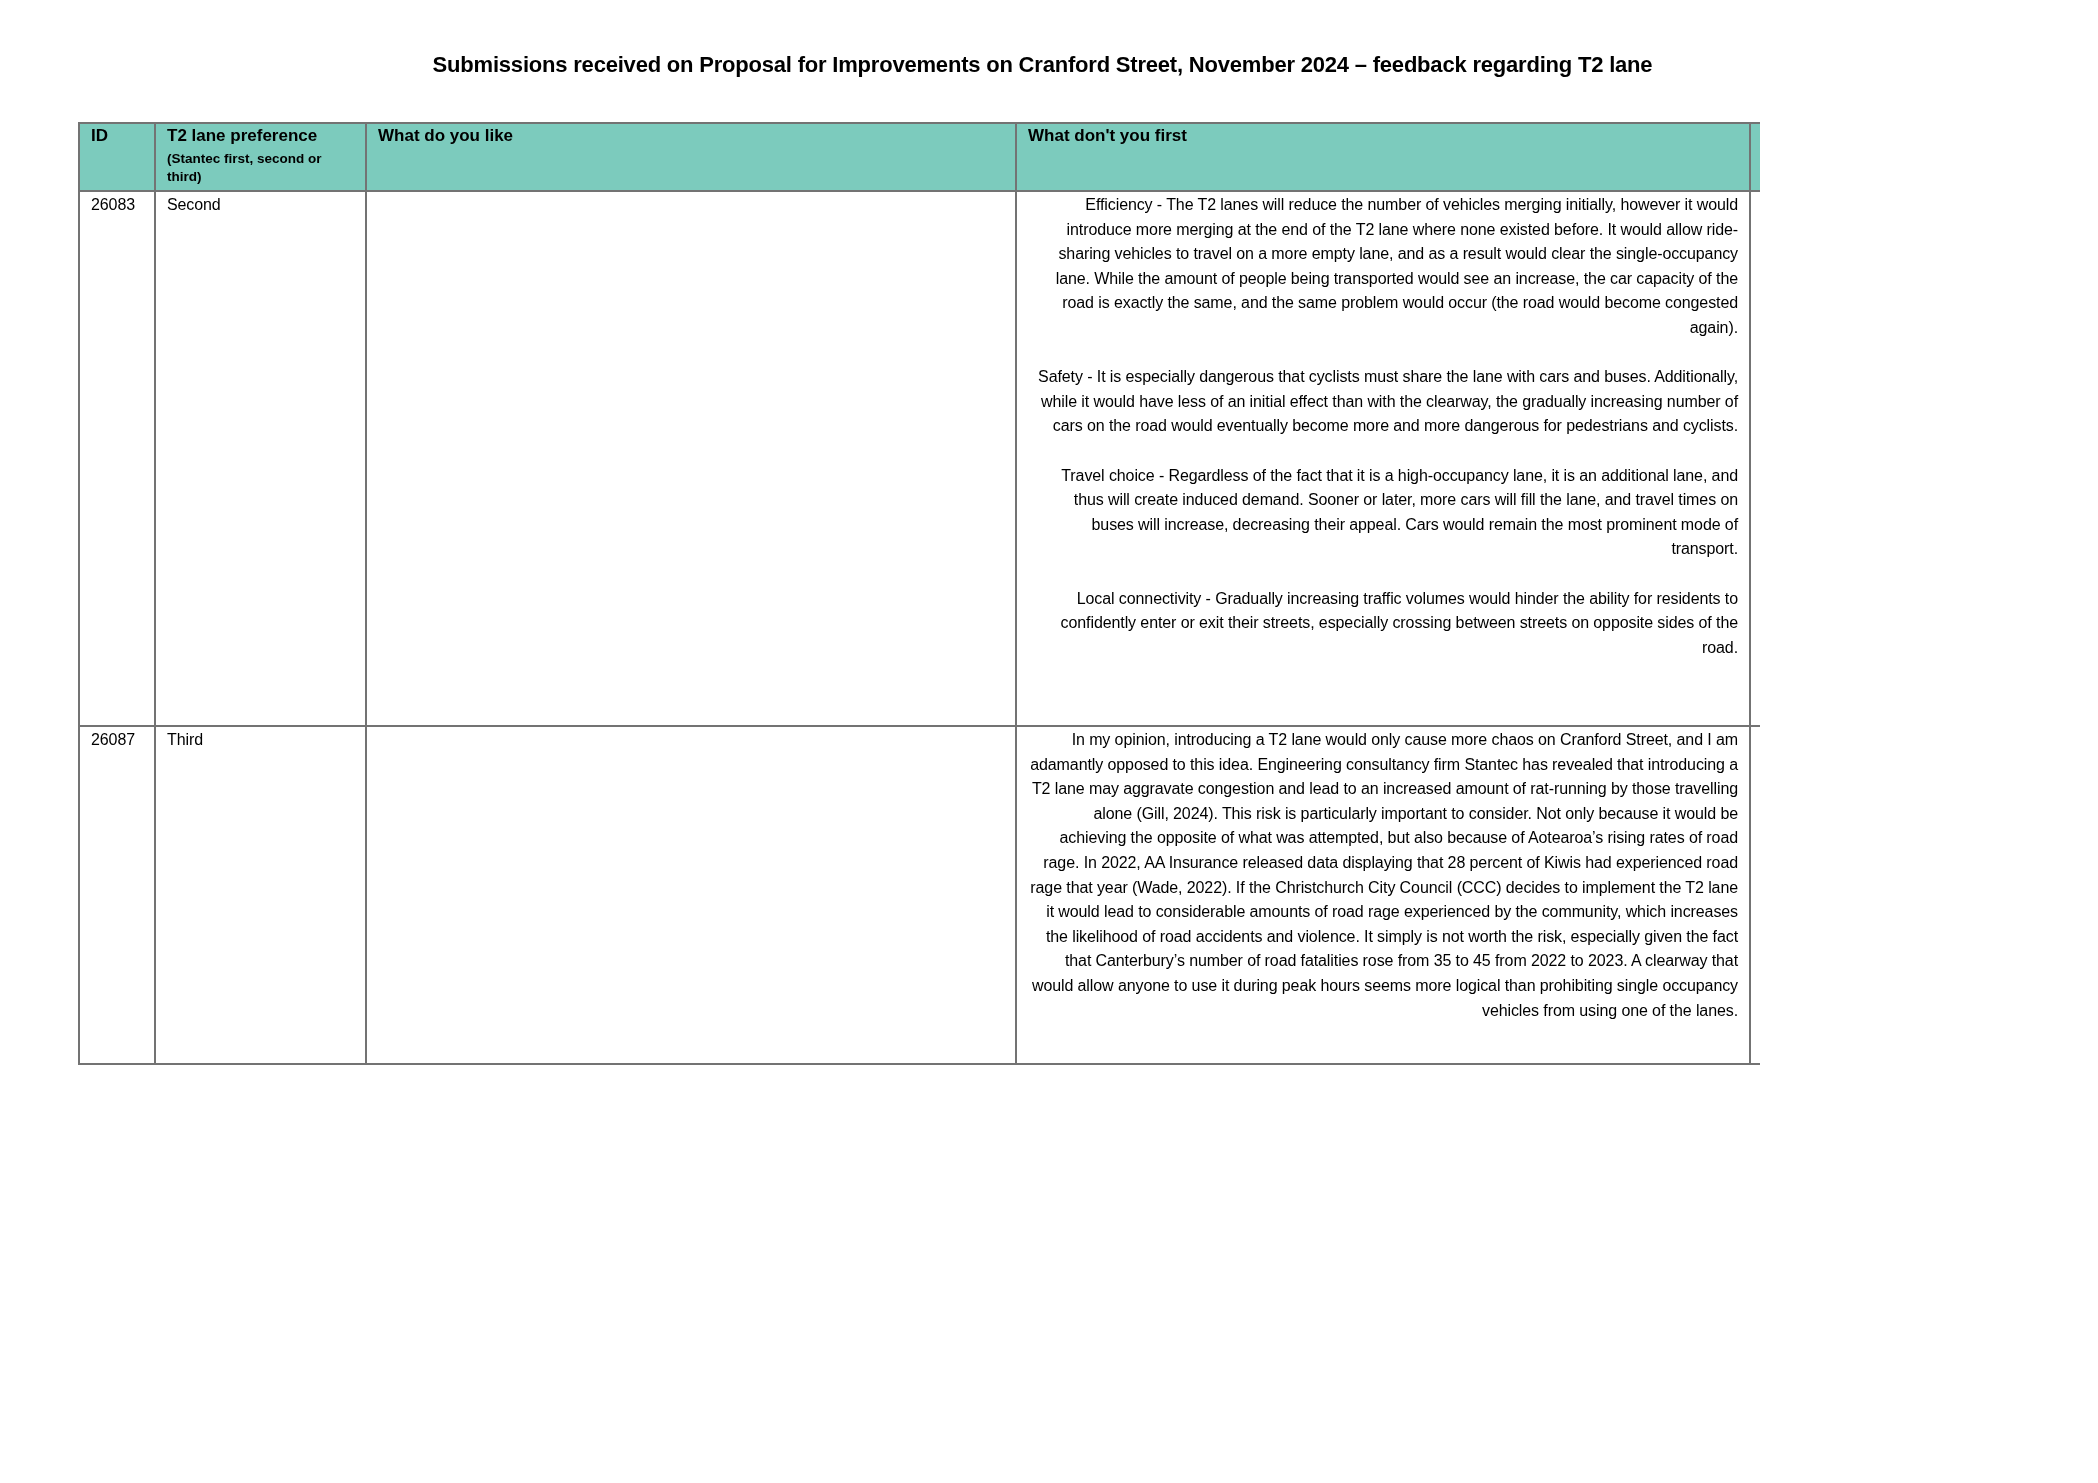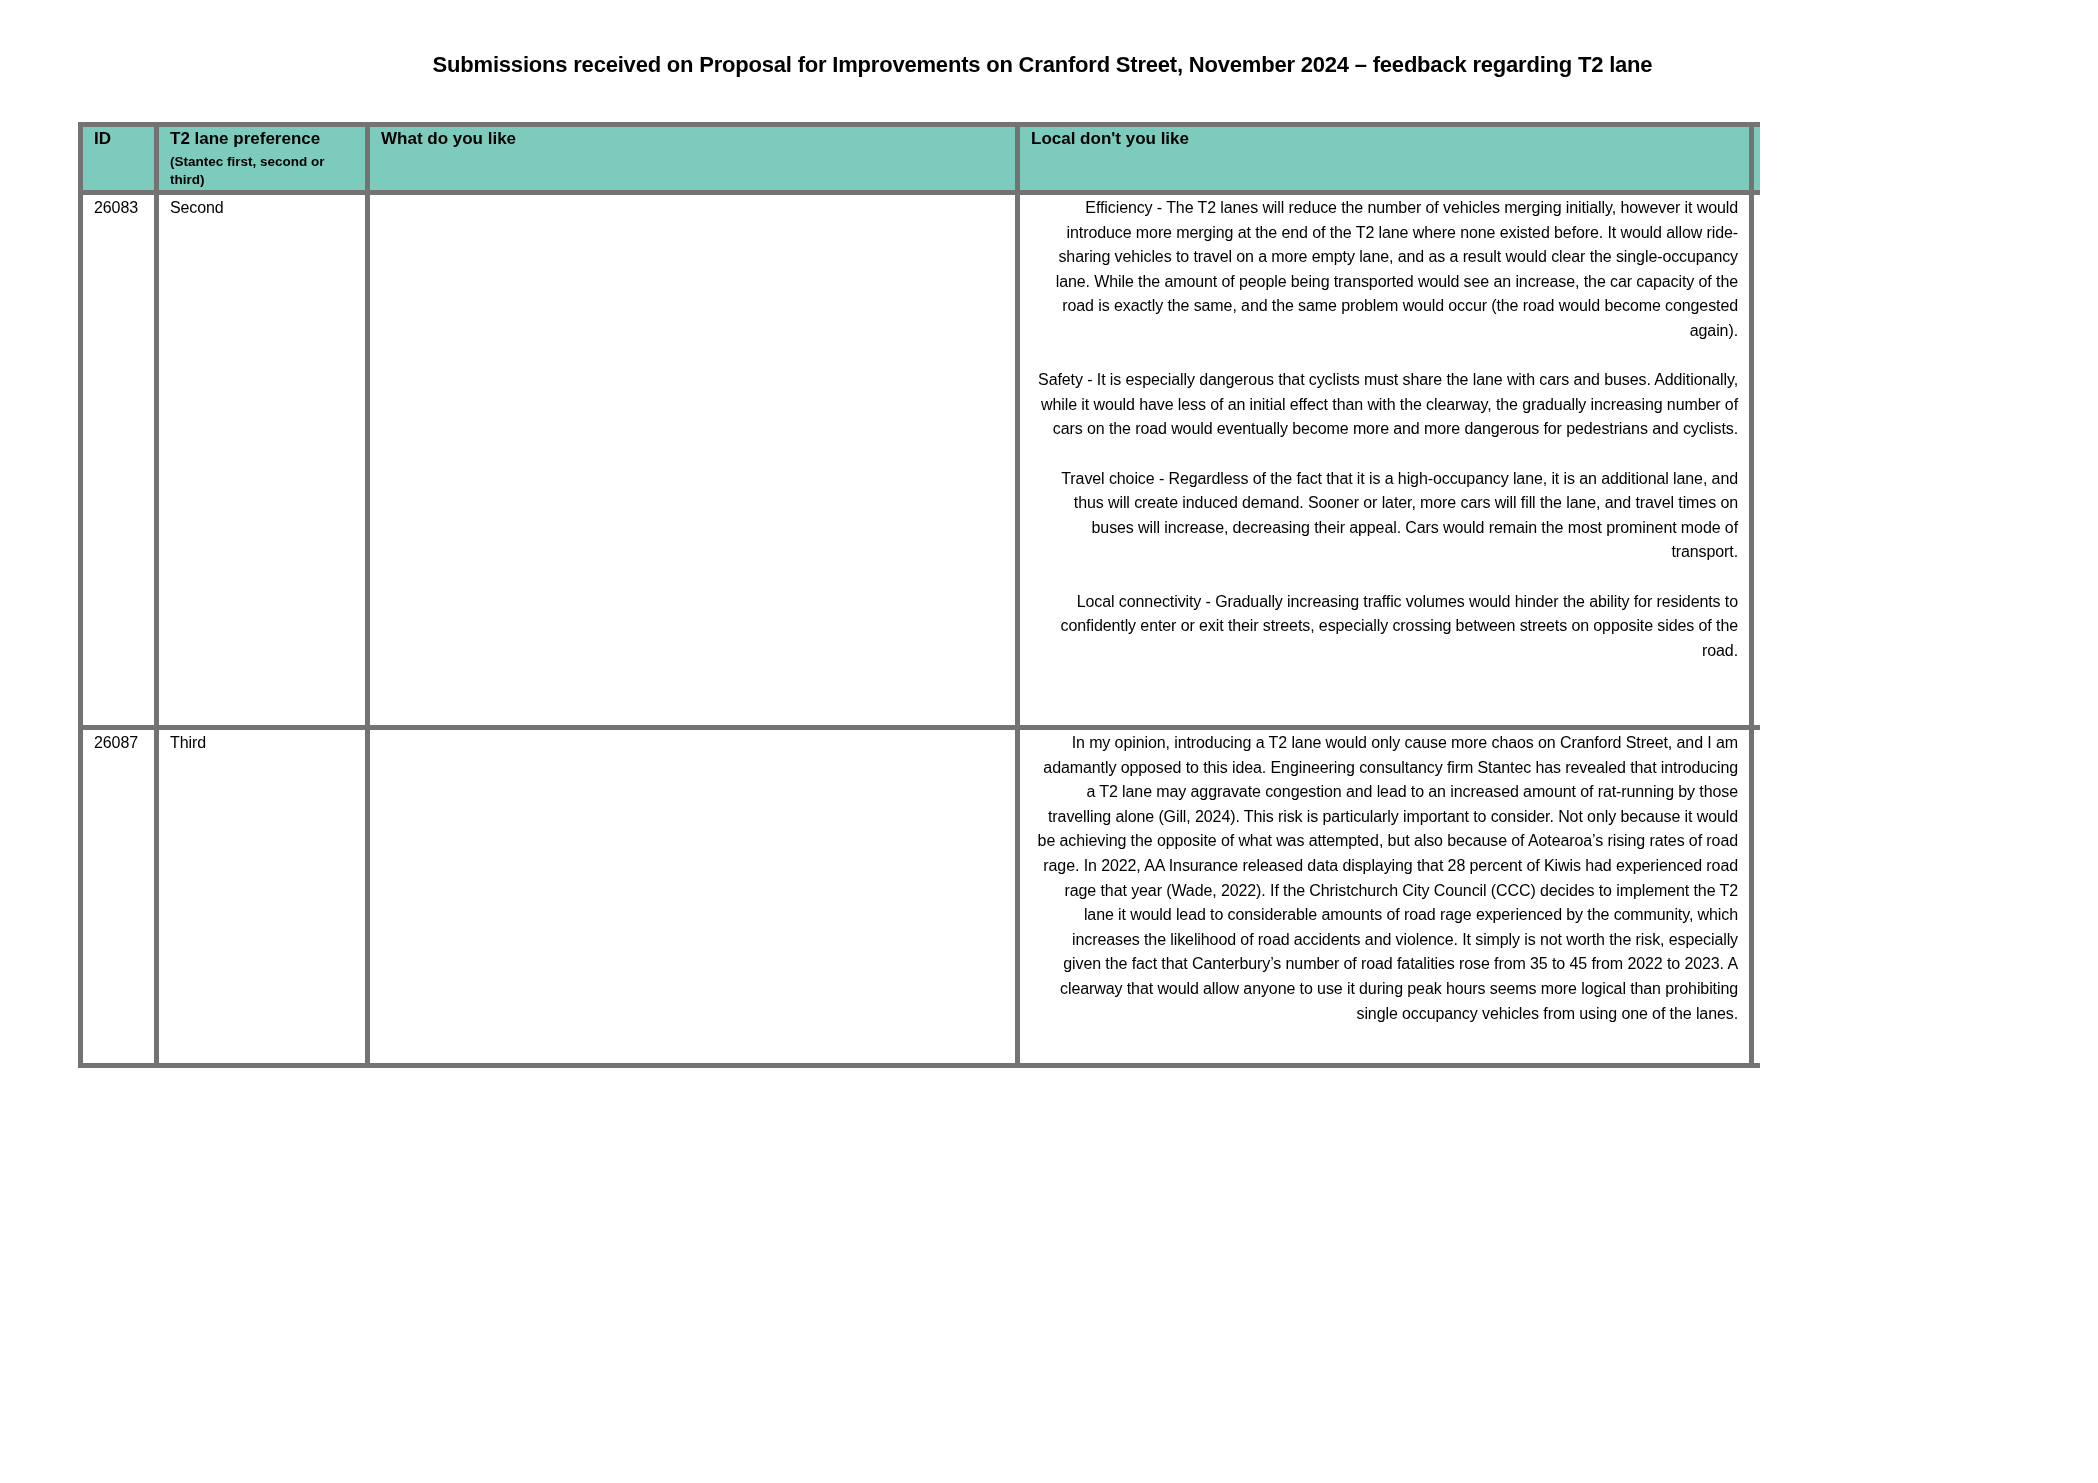--- a/index.html
+++ b/index.html
@@ -27,21 +27,21 @@
     letter-spacing: -0.2px;
     white-space: nowrap;
   }
   table.submissions {
     border-collapse: collapse;
     table-layout: fixed;
     width: 1929px;
     margin: 44px 0 0 78px;
   }
   th, td {
-    border: 5px solid #737373;
+    border: 2px solid #737373;
     vertical-align: top;
     text-align: left;
     padding: 1px 11px;
   }
   th {
     background: #7ccbbd;
     font-size: 17px;
     line-height: 22px;
     font-weight: bold;
   }
@@ -87,21 +87,21 @@
           <span>ID</span>
         </th>
         <th>
           <span>T2 lane preference</span>
           <div class="sub-label">(Stantec first, second or third)</div>
         </th>
         <th>
           <span>What do you like</span>
         </th>
         <th>
-          <span>Local don't you like</span>
+          <span>What don't you first</span>
         </th>
         <th>
           <span>City name</span>
         </th>
       </tr>
     </thead>
     <tbody>
       <tr class="row-0">
         <td>26083</td>
         <td>Second</td>

